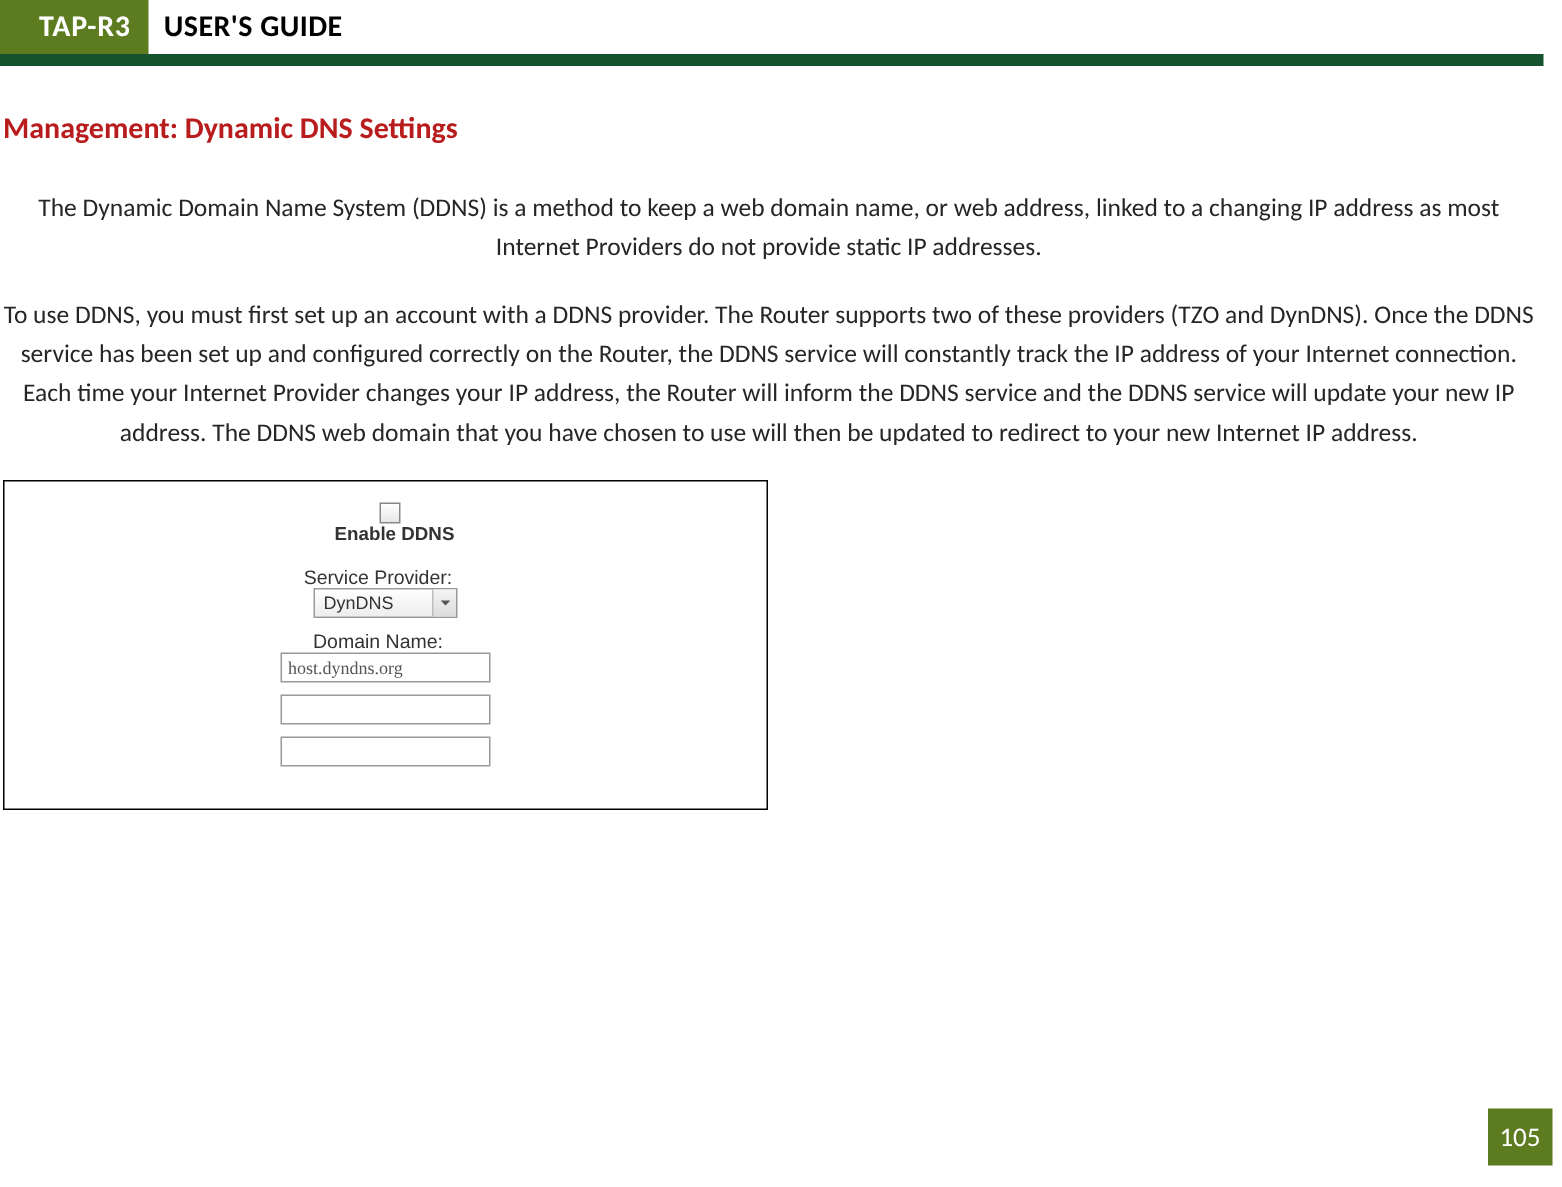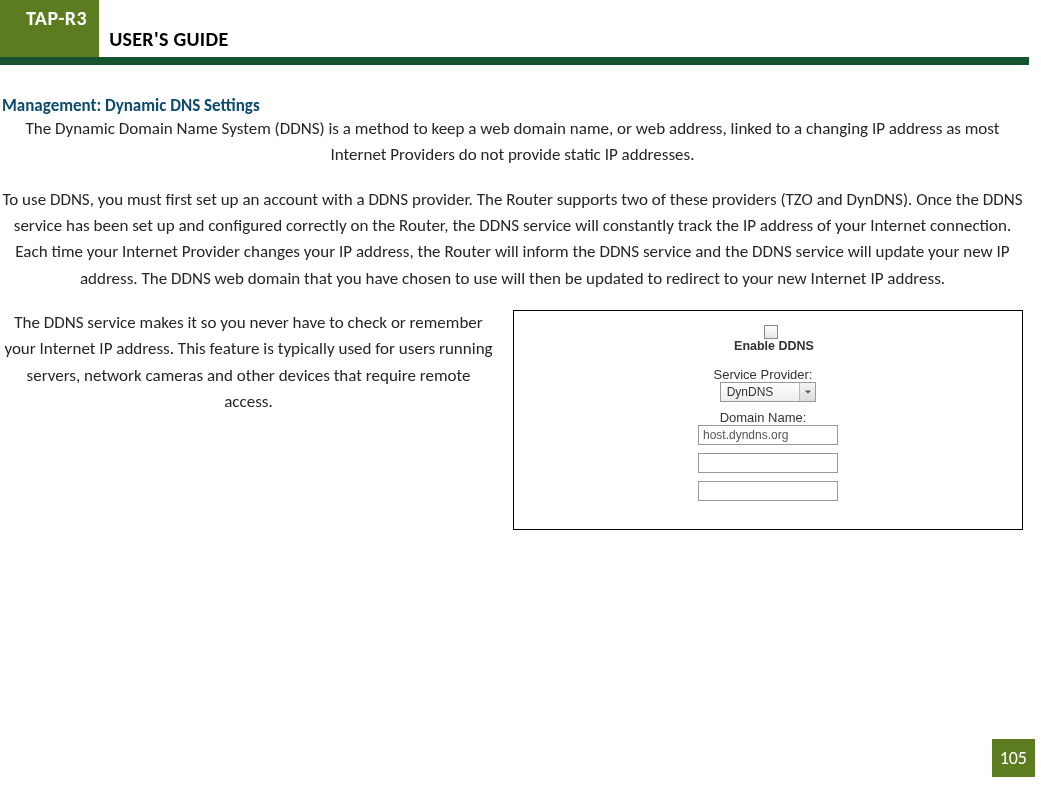--- a/index.html
+++ b/index.html
@@ -27,29 +27,29 @@
     font-weight: bold;
     font-size: 20px;
     padding: 6px 12px 6px 14px;
     letter-spacing: 0.5px;
   }
   .header-title {
     font-weight: bold;
     font-size: 20px;
     padding: 6px 0 6px 10px;
     letter-spacing: 0.3px;
-    margin-top: 21px;
   }
   .content {
     padding: 30px 18px 0 2px;
   }
   .section-heading {
     font-weight: bold;
-    font-size: 17px;
-    color: #0c4a6e;
+    font-size: 20px;
+    color: #b91c1c;
+    margin-bottom: 28px;
   }
   .body-text {
     font-size: 17px;
     line-height: 1.55;
     color: #262626;
     margin-bottom: 18px;
     text-align: center;
   }
   .flow-row {
     display: flex;
@@ -120,21 +120,21 @@
   }
   .ui-select .sel-btn svg { width: 8px; height: 8px; }
   .ui-input {
     border: 1px solid #999;
     background: #fff;
     height: 20px;
     width: 140px;
     font-size: 12px;
     color: #555;
     padding: 0 4px;
-    font-family: Liberation Sans, sans-serif;
+    font-family: Liberation Serif, serif;
   }
   .page-number-box {
     position: absolute;
     right: 6px;
     bottom: 14px;
     background: #5c7c1f;
     color: #fff;
     font-size: 18px;
     padding: 8px 8px;
     text-align: center;
@@ -152,23 +152,20 @@
 
 <div class="content">
 
   <div class="section-heading">Management: Dynamic DNS Settings</div>
 
   <p class="body-text">The Dynamic Domain Name System (DDNS) is a method to keep a web domain name, or web address, linked to a changing IP address as most Internet Providers do not provide static IP addresses.</p>
 
   <p class="body-text">To use DDNS, you must first set up an account with a DDNS provider. The Router supports two of these providers (TZO and DynDNS). Once the DDNS service has been set up and configured correctly on the Router, the DDNS service will constantly track the IP address of your Internet connection. Each time your Internet Provider changes your IP address, the Router will inform the DDNS service and the DDNS service will update your new IP address.  The DDNS web domain that you have chosen to use will then be updated to redirect to your new Internet IP address.</p>
 
   <div class="flow-row">
-    <div class="flow-left">
-      <p class="body-text">The DDNS service makes it so you never have to check or remember your Internet IP address. This feature is typically used for users running servers, network cameras and other devices that require remote access.</p>
-    </div>
 
     <div class="settings-box">
 
       <div class="settings-row first">
         <span class="ui-checkbox"></span>
         <span class="settings-chk-label">Enable DDNS</span>
       </div>
 
       <div class="settings-row">
         <span class="settings-label">Service Provider:</span>

